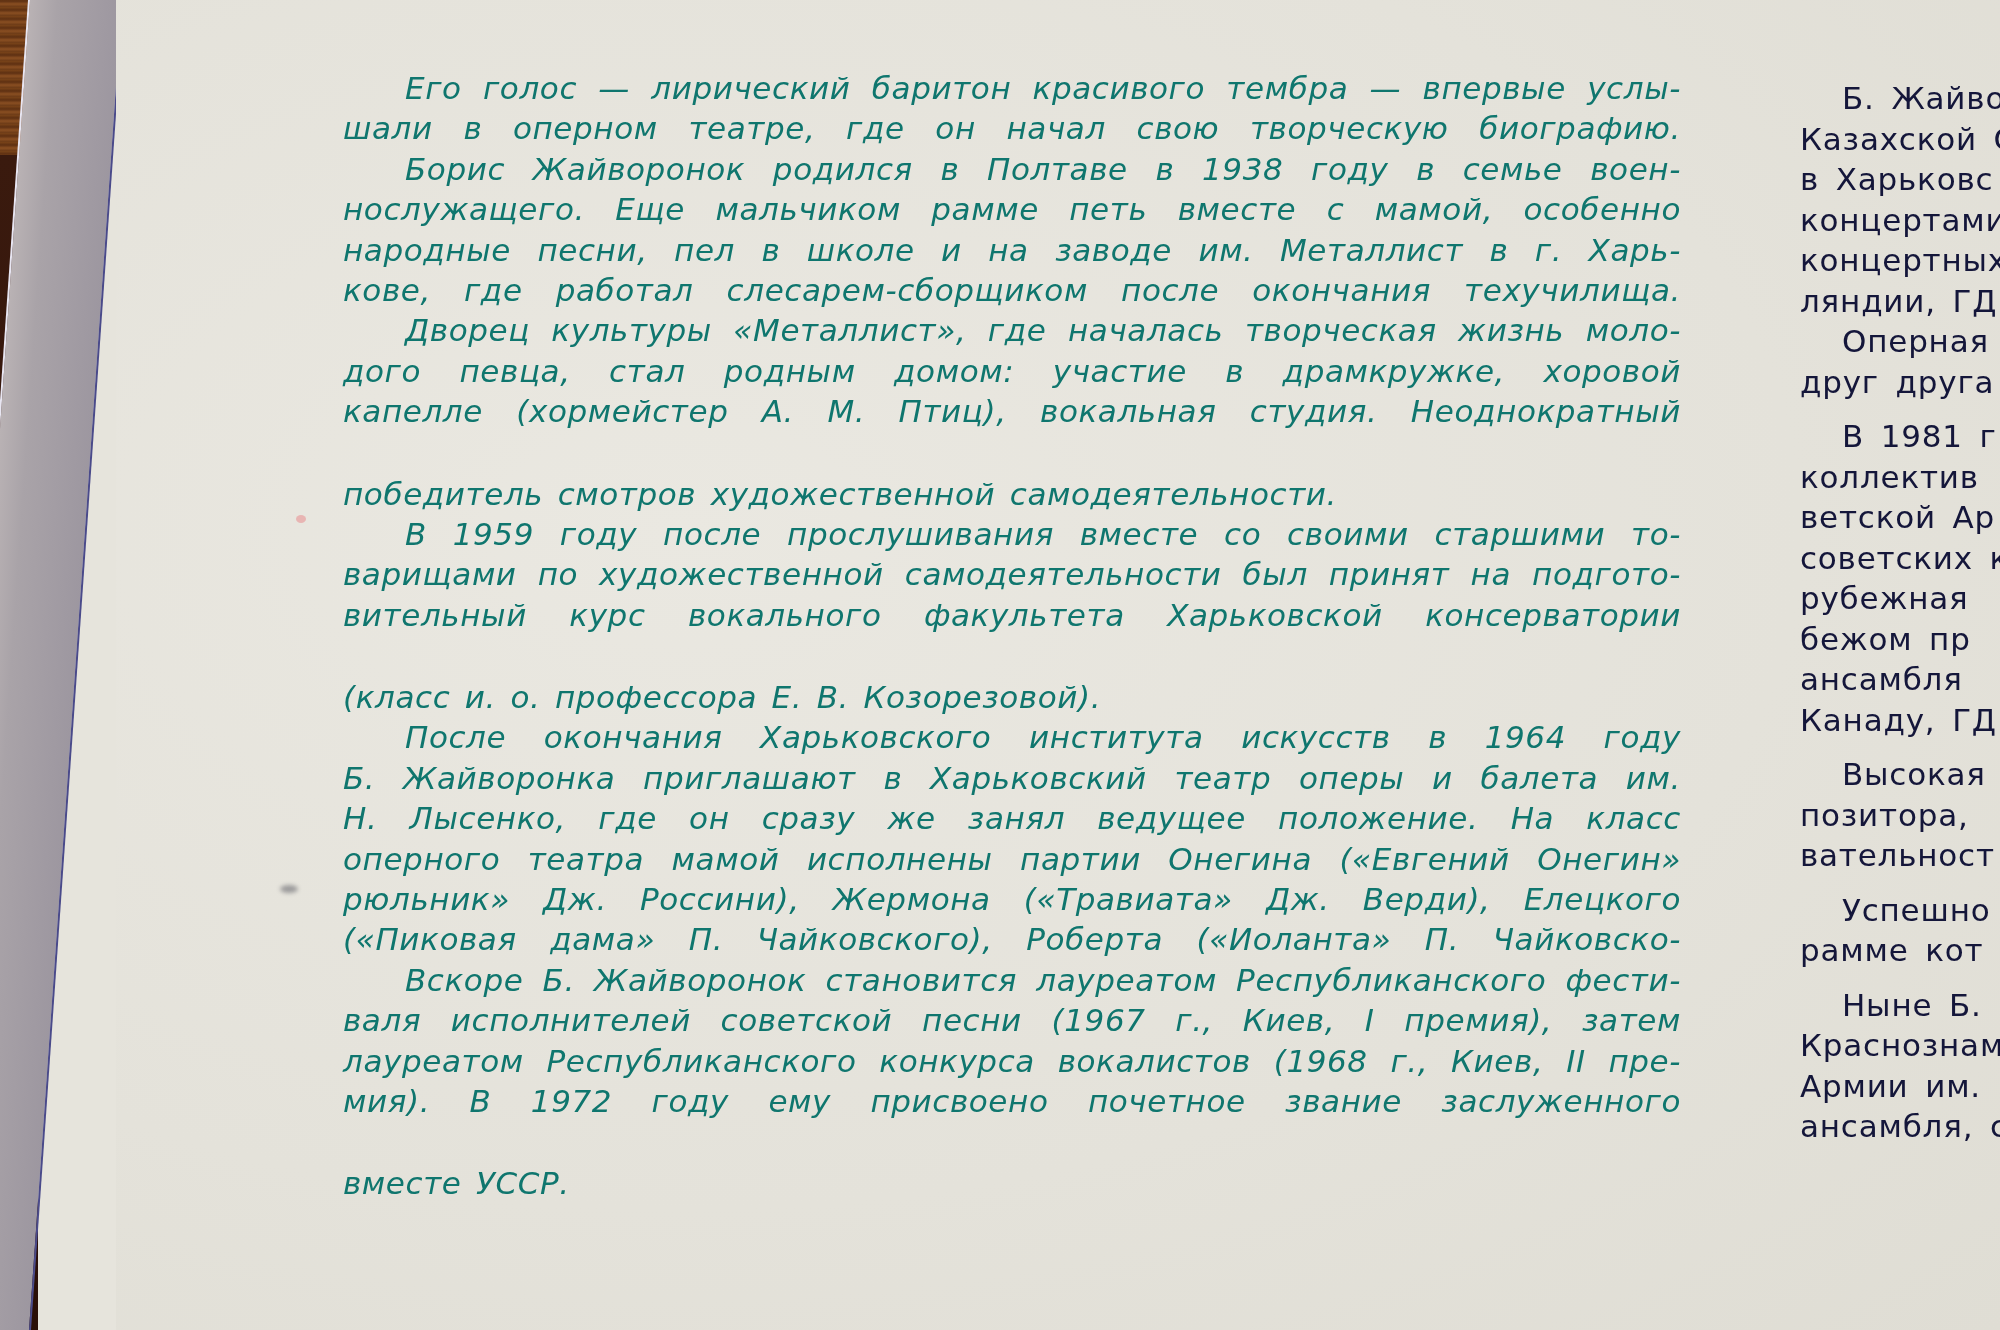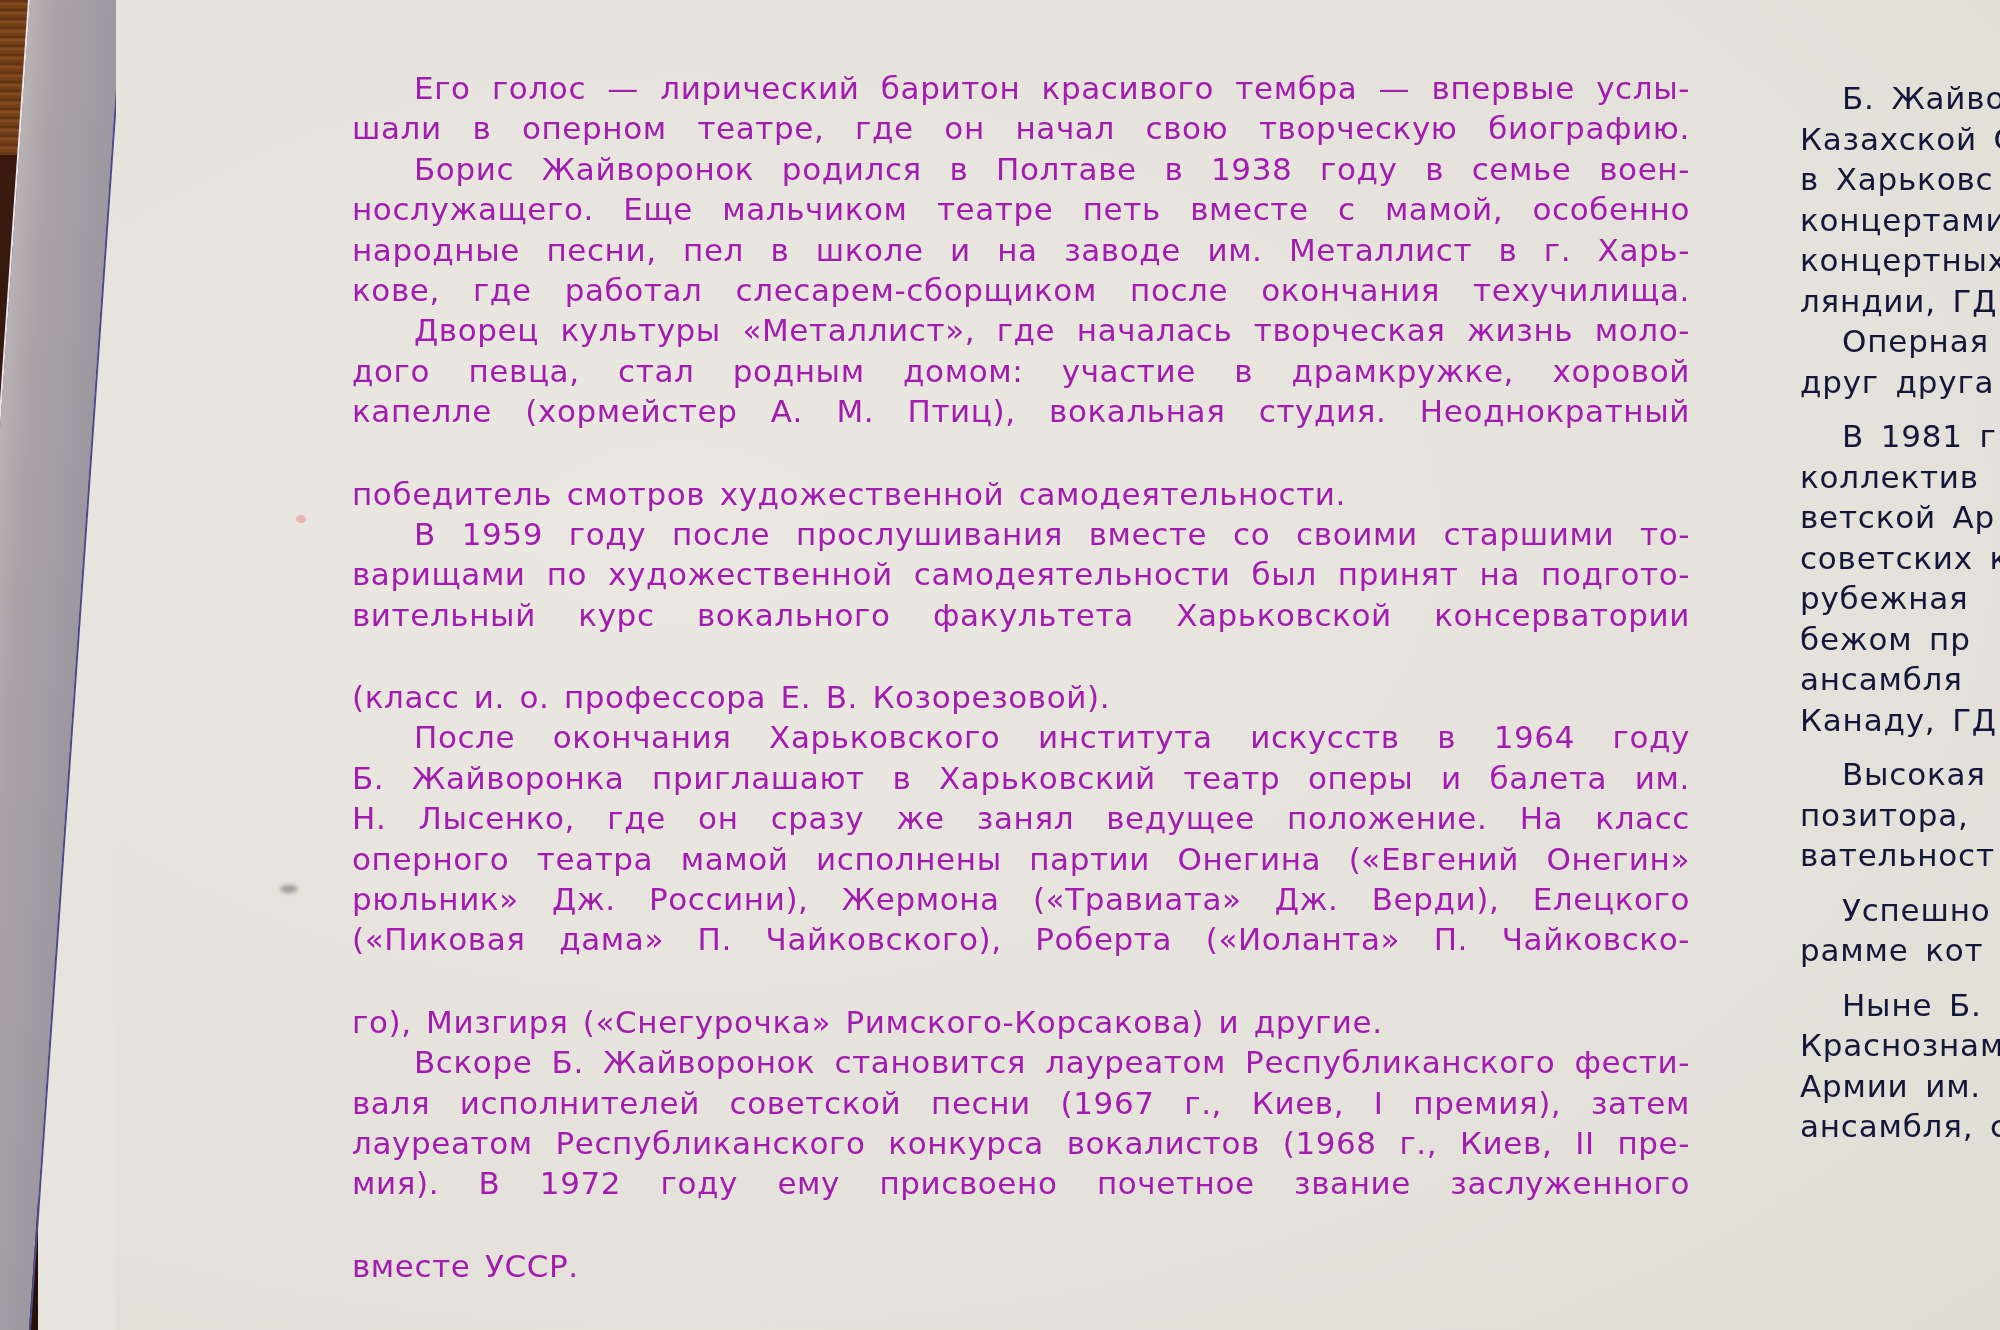--- a/index.html
+++ b/index.html
@@ -46,28 +46,29 @@
       clip-path: polygon(0 0, 100% 0, 100% 100%, -40px 100%);
     }
     .spot {
       position: absolute;
       border-radius: 50%;
     }
     .spot-red { left: 296px; top: 515px; width: 10px; height: 8px; background: #e8a0a0; opacity: .7; }
     .spot-grey { left: 280px; top: 885px; width: 18px; height: 8px; background: #6a6a70; opacity: .6; filter: blur(2px); }
     .column-main {
       position: absolute;
-      left: 352px;
+      left: 343px;
       top: 68px;
       width: 1338px;
-      color: #a21caf;
+      color: #0f766e;
       font-size: 31px;
       line-height: 40.4px;
       letter-spacing: 0.6px;
       word-spacing: 4px;
+      font-style: italic;
     }
     .line {
       display: block;
       white-space: nowrap;
       text-align: justify;
       text-align-last: justify;
       height: 40.4px;
     }
     .line.indent { padding-left: 62px; }
     .line.last { text-align-last: left; margin-top: 42px; }
@@ -103,21 +104,21 @@
 
 <div class="column-main">
 
   <div>
     <span class="line indent">Его голос — лирический баритон красивого тембра — впервые услы-</span>
     <span class="line">шали в оперном театре, где он начал свою творческую биографию.</span>
   </div>
 
   <div>
     <span class="line indent">Борис Жайворонок родился в Полтаве в 1938 году в семье воен-</span>
-    <span class="line">нослужащего. Еще мальчиком театре петь вместе с мамой, особенно</span>
+    <span class="line">нослужащего. Еще мальчиком рамме петь вместе с мамой, особенно</span>
     <span class="line">народные песни, пел в школе и на заводе им. Металлист в г. Харь-</span>
     <span class="line">кове, где работал слесарем-сборщиком после окончания техучилища.</span>
   </div>
 
   <div>
     <span class="line indent">Дворец культуры «Металлист», где началась творческая жизнь моло-</span>
     <span class="line">дого певца, стал родным домом: участие в драмкружке, хоровой</span>
     <span class="line">капелле (хормейстер А. М. Птиц), вокальная студия. Неоднократный</span>
     <span class="line last">победитель смотров художественной самодеятельности.</span>
   </div>
@@ -129,21 +130,20 @@
     <span class="line last">(класс и. о. профессора Е. В. Козорезовой).</span>
   </div>
 
   <div>
     <span class="line indent">После окончания Харьковского института искусств в 1964 году</span>
     <span class="line">Б. Жайворонка приглашают в Харьковский театр оперы и балета им.</span>
     <span class="line">Н. Лысенко, где он сразу же занял ведущее положение. На класс</span>
     <span class="line">оперного театра мамой исполнены партии Онегина («Евгений Онегин»</span>
     <span class="line">рюльник» Дж. Россини), Жермона («Травиата» Дж. Верди), Елецкого</span>
     <span class="line">(«Пиковая дама» П. Чайковского), Роберта («Иоланта» П. Чайковско-</span>
-    <span class="line last">го), Мизгиря («Снегурочка» Римского-Корсакова) и другие.</span>
   </div>
 
   <div>
     <span class="line indent">Вскоре Б. Жайворонок становится лауреатом Республиканского фести-</span>
     <span class="line">валя исполнителей советской песни (1967 г., Киев, I премия), затем</span>
     <span class="line">лауреатом Республиканского конкурса вокалистов (1968 г., Киев, II пре-</span>
     <span class="line">мия). В 1972 году ему присвоено почетное звание заслуженного</span>
     <span class="line last">вместе УССР.</span>
   </div>
 </div>

